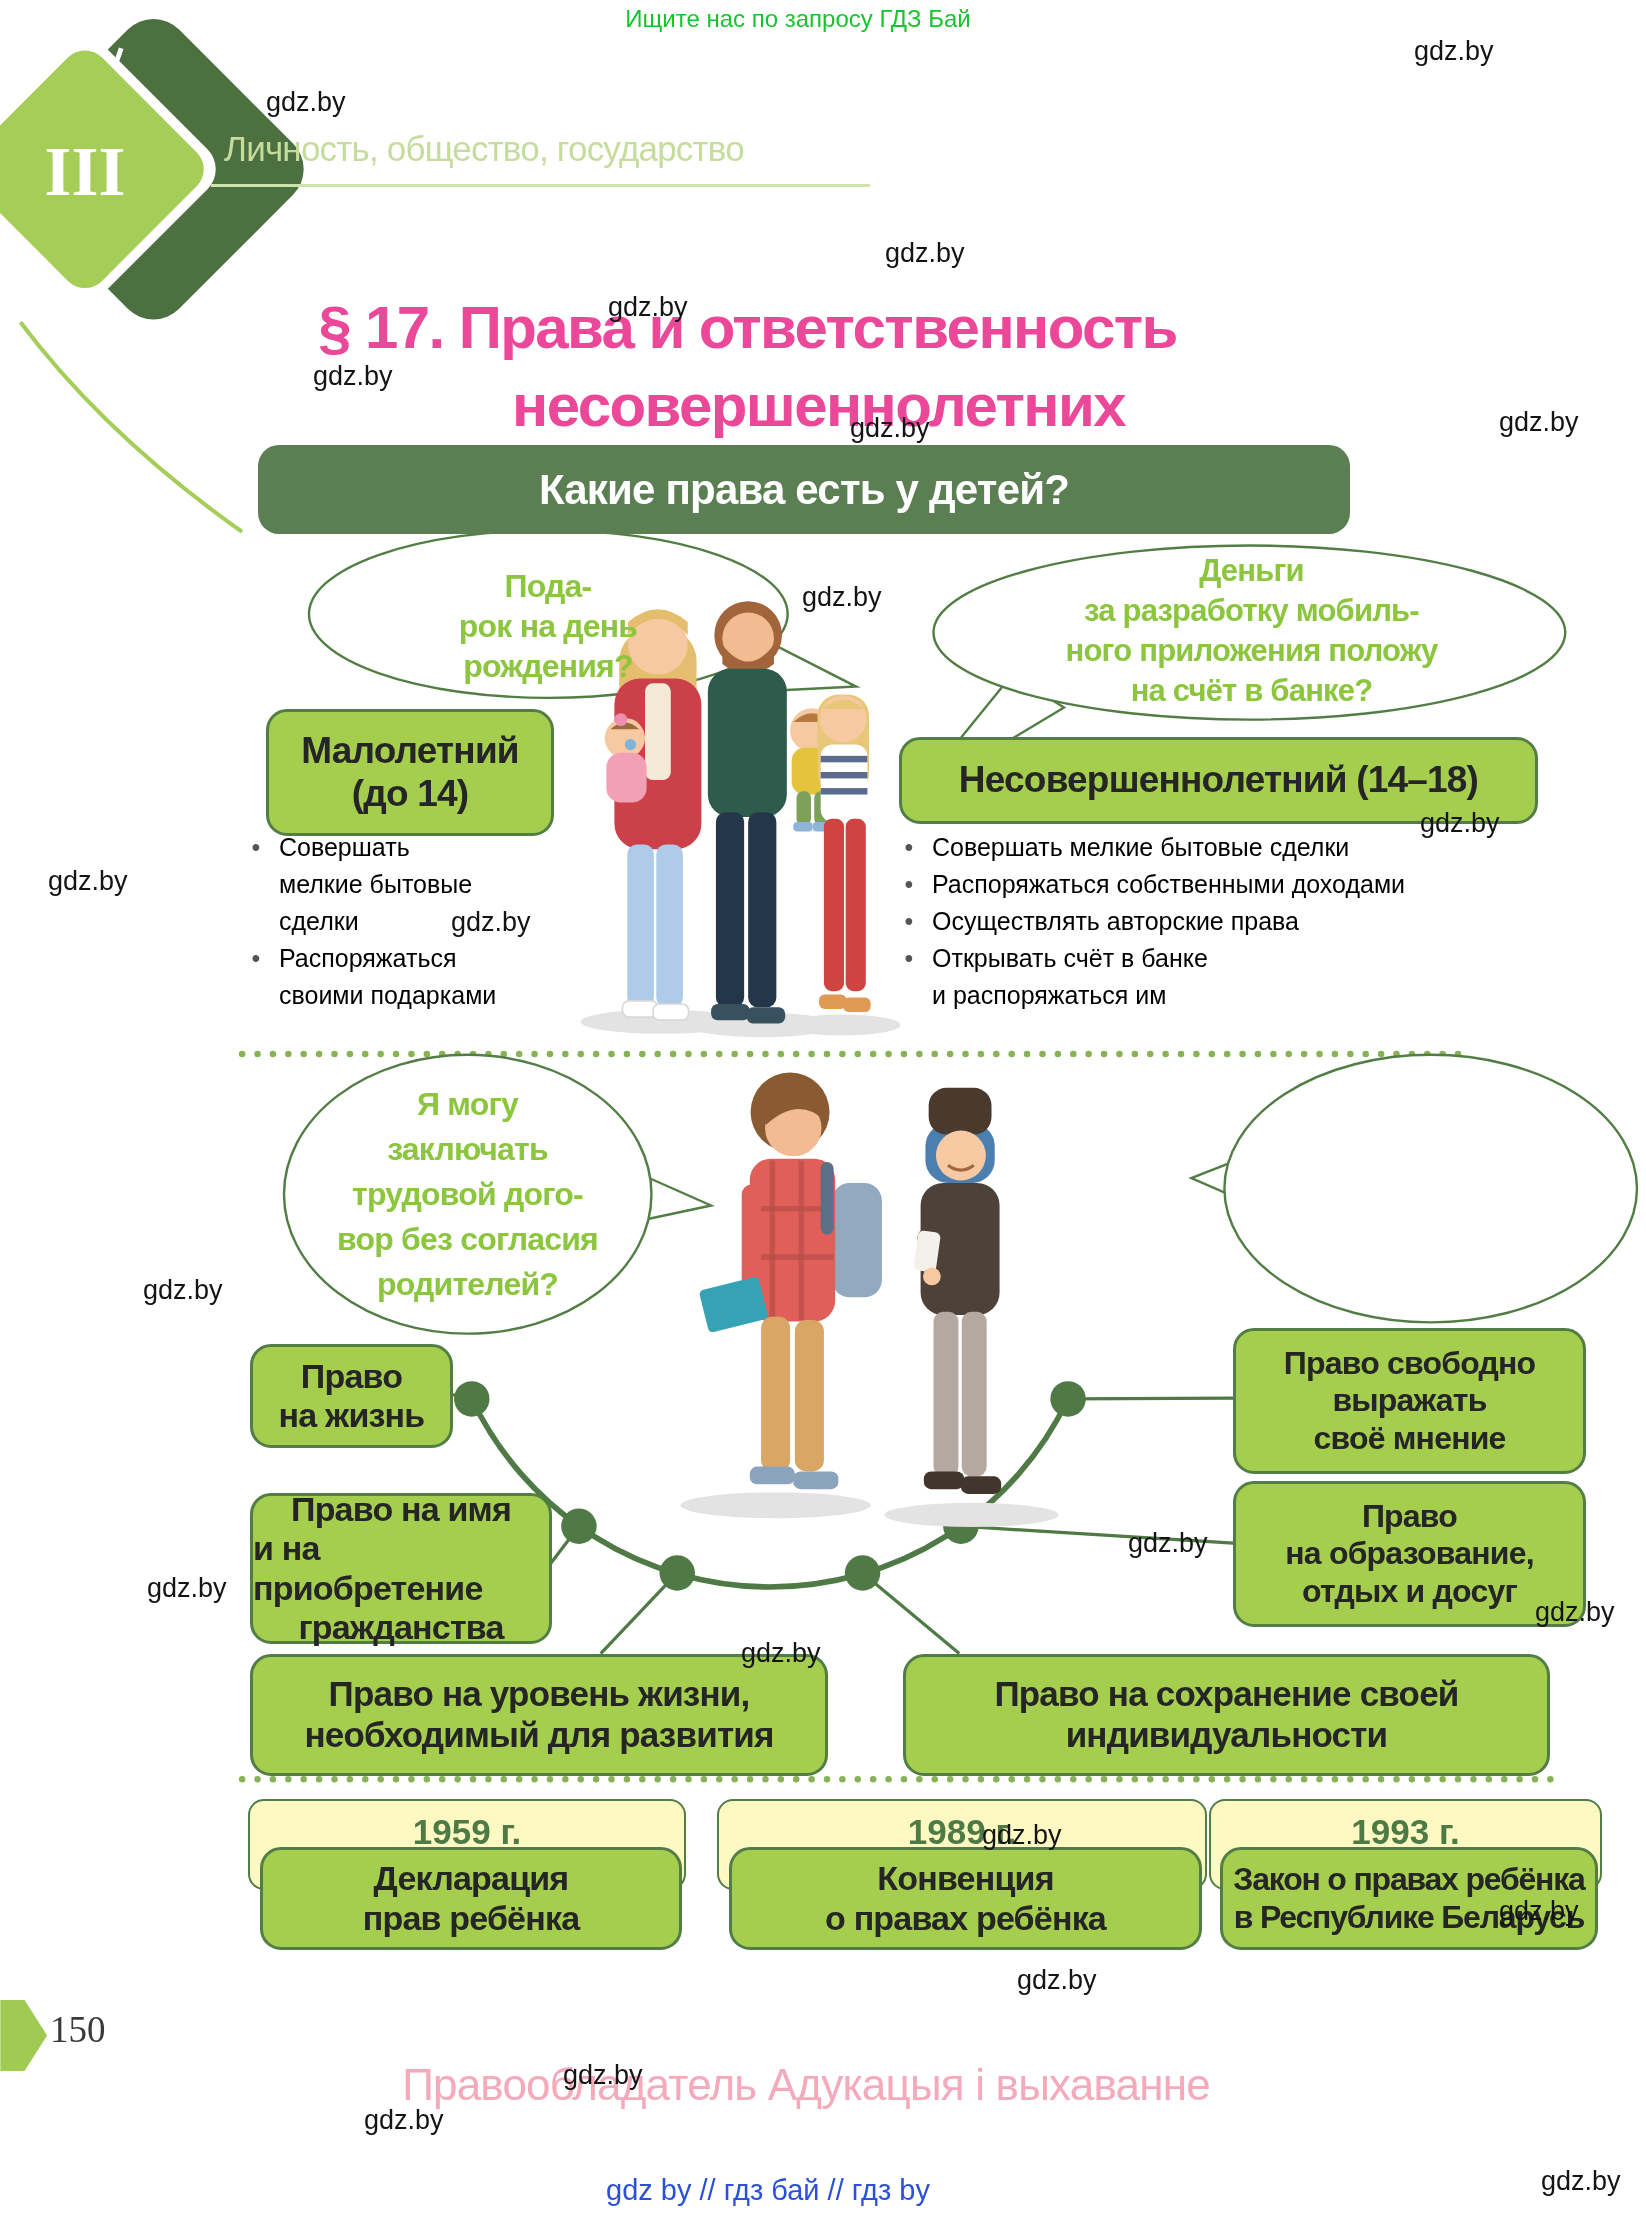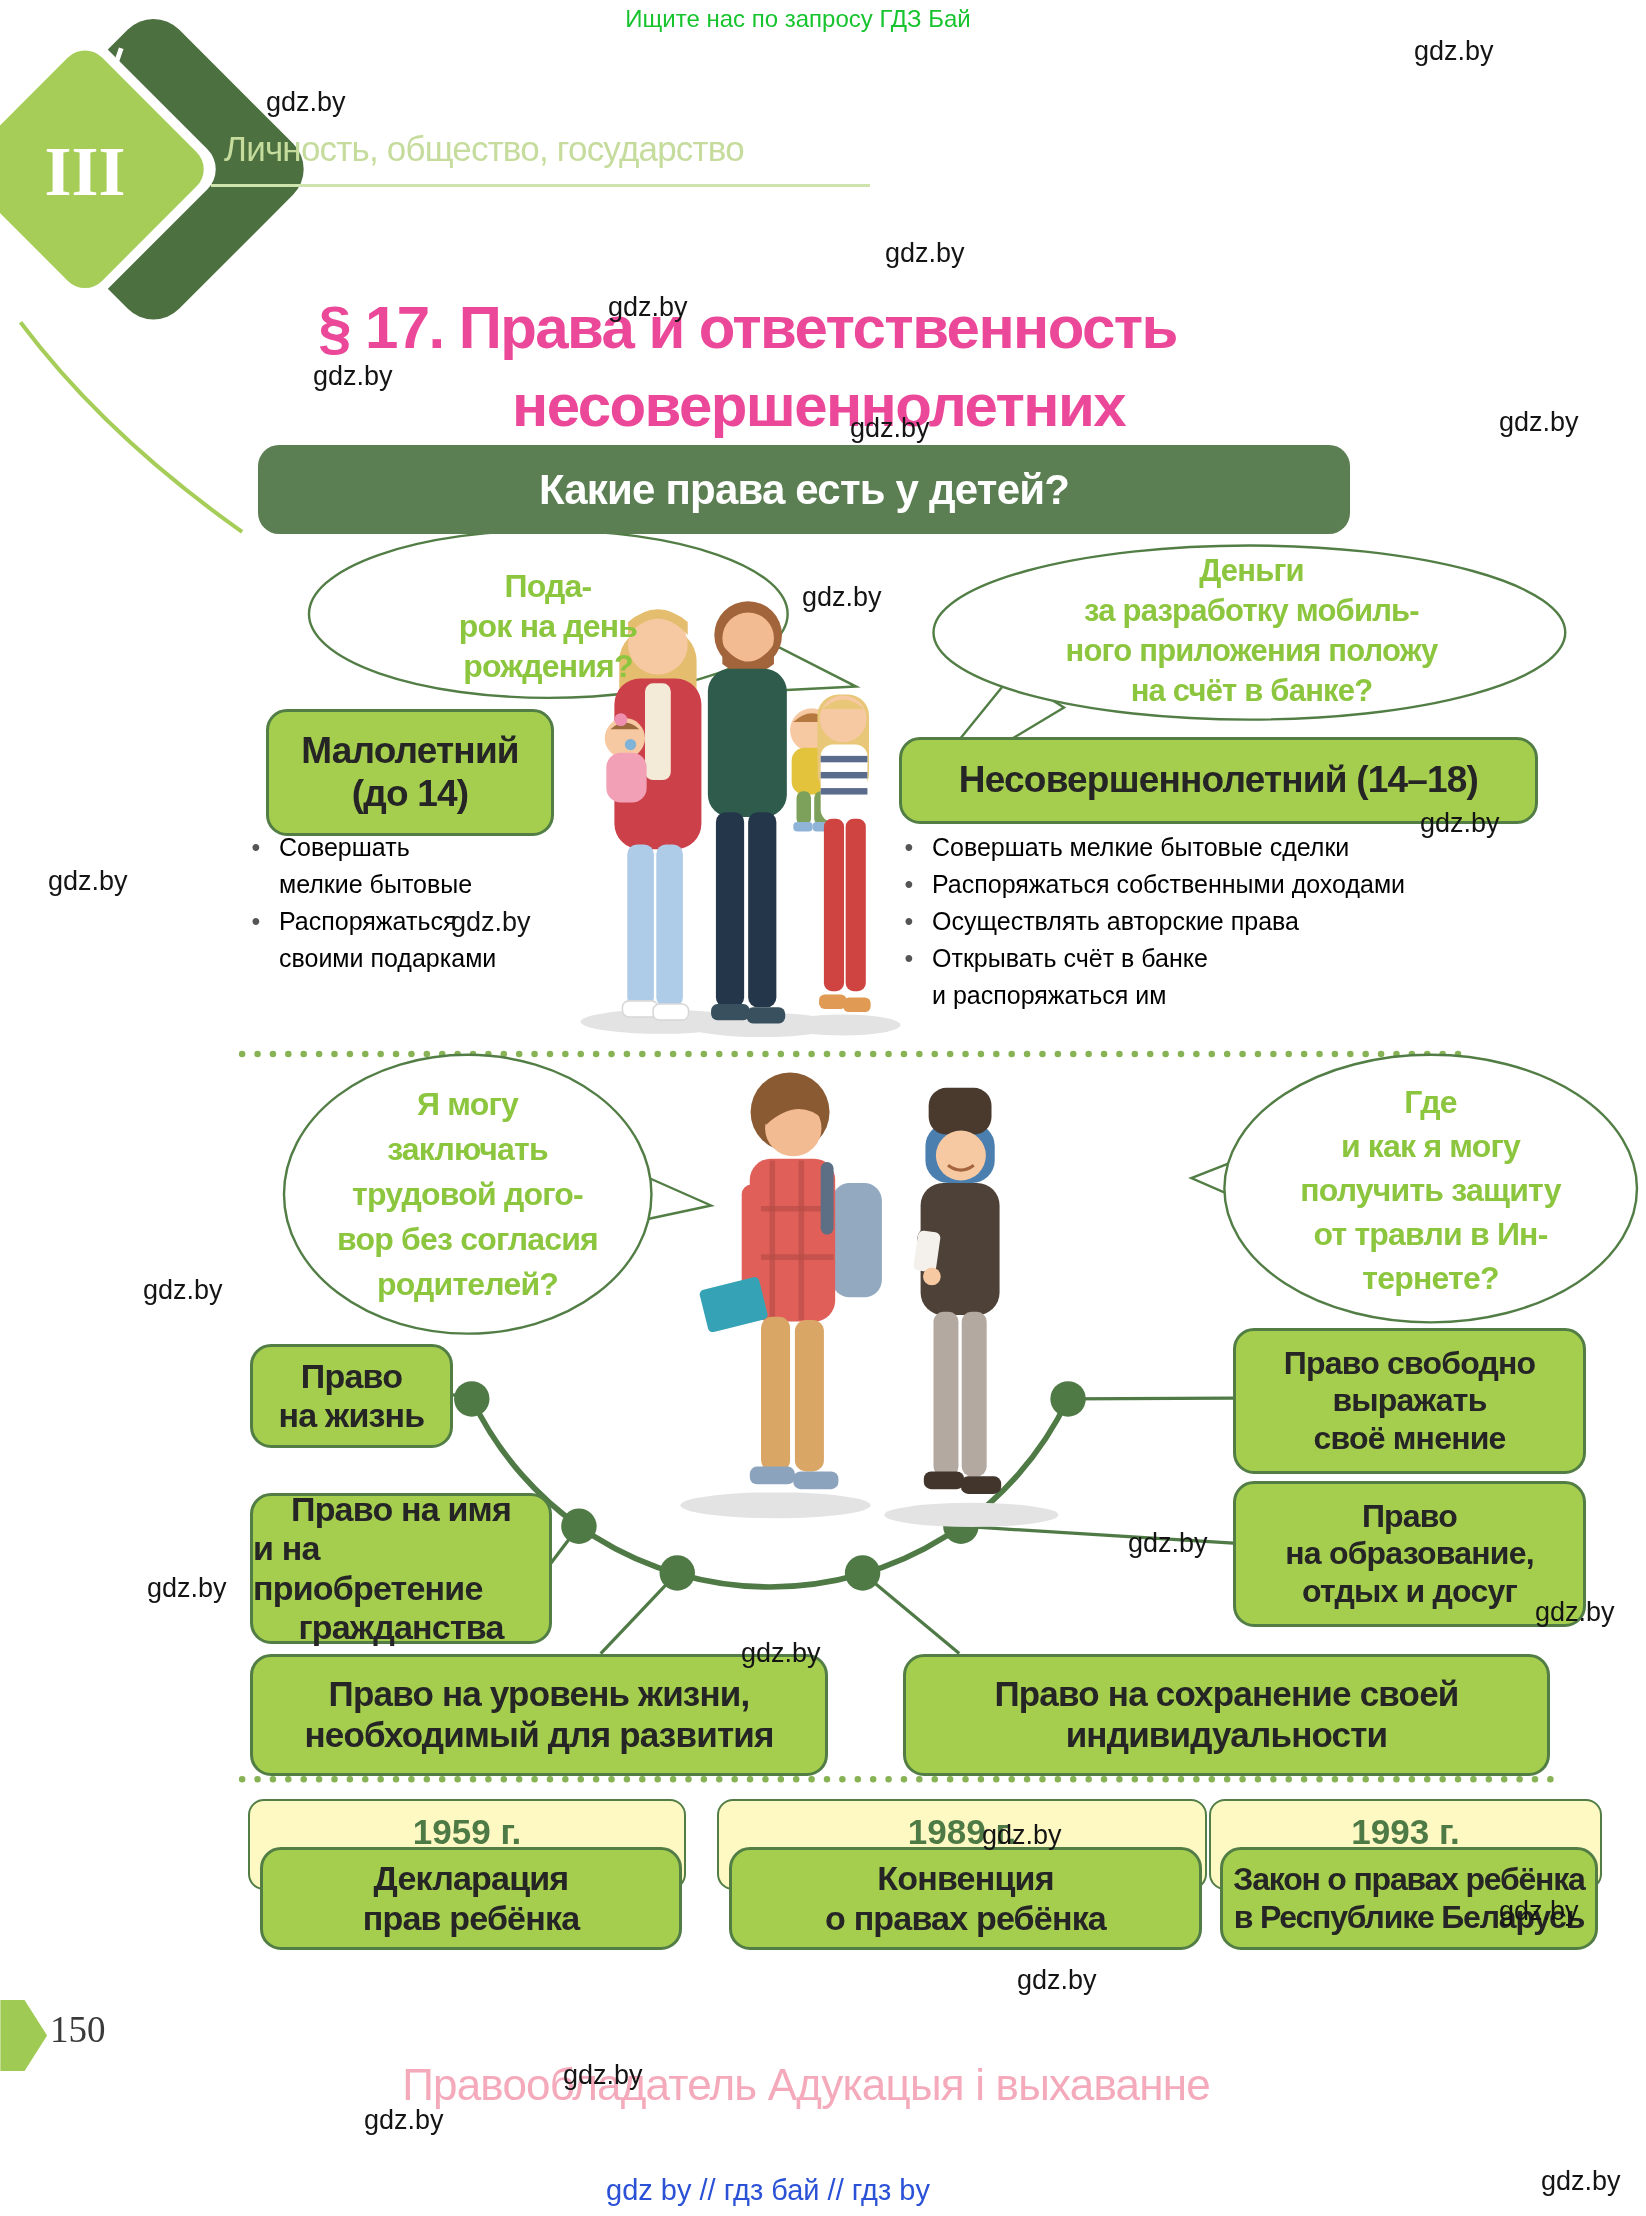--- a/index.html
+++ b/index.html
@@ -209,44 +209,38 @@
     <div>Малолетний</div>
     <div>(до 14)</div>
   </div>
   <div class="gbox" style="left:899px;top:737px;width:633px;height:81px;font-size:37px">
     <div>Несовершеннолетний (14–18)</div>
   </div>
 
   <div class="bl" style="left:250px;top:829px;width:516px">
     <div class="mk">Совершать</div>
     <div class="cn">мелкие бытовые</div>
+    <div class="cn">сделки</div>
     <div class="mk">Распоряжаться</div>
     <div class="cn">своими подарками</div>
   </div>
   <div class="bl" style="left:903px;top:829px;width:693px">
     <div class="mk">Совершать мелкие бытовые сделки</div>
     <div class="mk">Распоряжаться собственными доходами</div>
     <div class="mk">Осуществлять авторские права</div>
     <div class="mk">Открывать счёт в банке</div>
     <div class="cn">и распоряжаться им</div>
   </div>
 
   <div class="bub" style="left:294px;top:1082px;width:347px;font-size:32px;line-height:45px">
     <div>Я могу</div>
     <div>заключать</div>
     <div>трудовой дого-</div>
     <div>вор без согласия</div>
     <div>родителей?</div>
-  </div>
-  <div class="bub" style="left:1231px;top:1080px;width:399px;font-size:32px;line-height:44px">
-    <div>Где</div>
-    <div>и как я могу</div>
-    <div>получить защиту</div>
-    <div>от травли в Ин-</div>
-    <div>тернете?</div>
   </div>
 
   <div class="gbox" style="left:250px;top:1344px;width:197px;height:98px;font-size:34px">
     <div>Право</div>
     <div>на жизнь</div>
   </div>
   <div class="gbox" style="left:250px;top:1493px;width:296px;height:145px;font-size:34px">
     <div>Право на имя</div>
     <div>и на приобретение</div>
     <div>гражданства</div>

